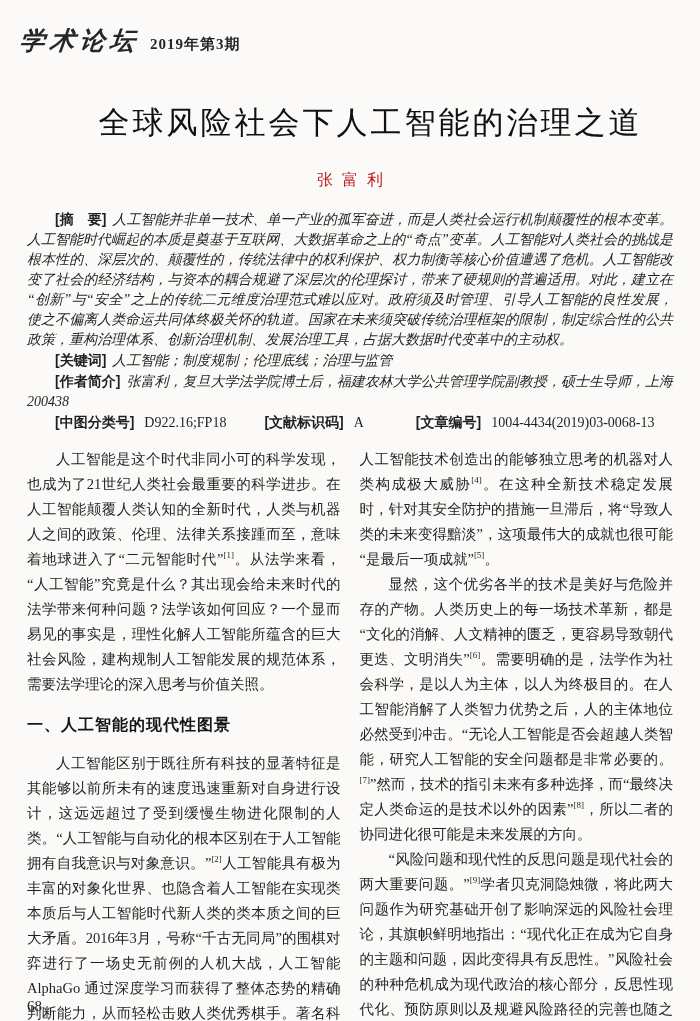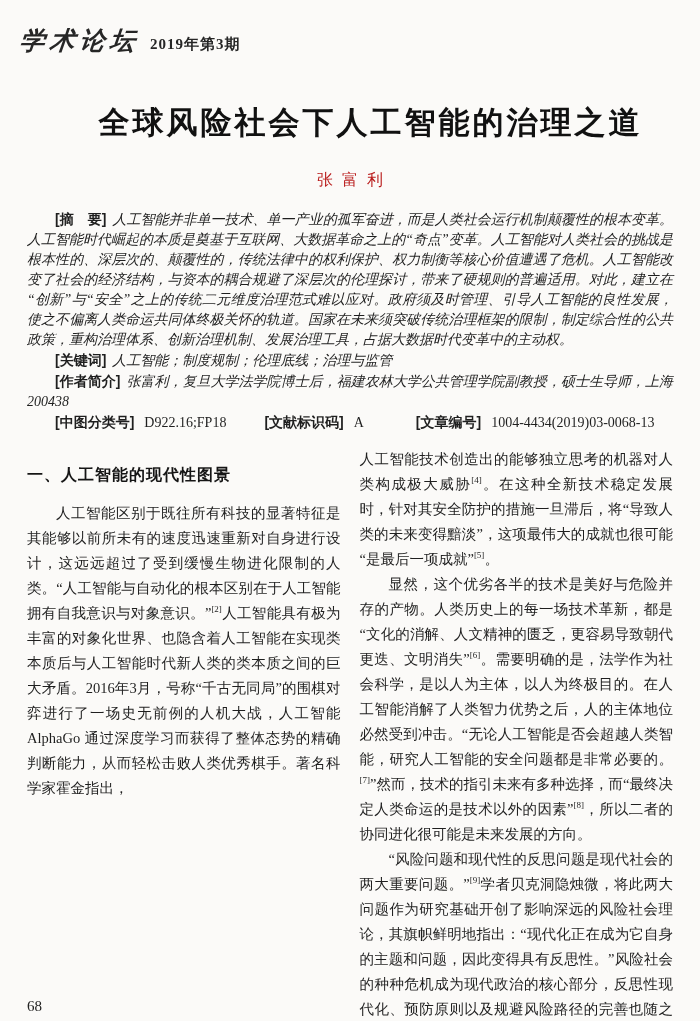--- a/index.html
+++ b/index.html
@@ -26,21 +26,21 @@
     transform:skewX(-6deg);
   }
   .logo-issue{
     font-weight:bold;font-size:15px;letter-spacing:1px;
   }
   
   .title-wrap{padding-top:102px;text-align:center;}
   .article-title{
     margin:0;
     font-family:"Liberation Sans","DejaVu Sans",sans-serif;
-    font-size:31px;font-weight:700;
+    font-size:31px;font-weight:400;
     letter-spacing:3px;color:#111;padding-left:41px;
   }
   .article-subtitle{
     margin:14px 0 0 0;
     font-family:"Liberation Sans","DejaVu Sans",sans-serif;
     font-size:20px;font-weight:700;color:#161616;
     letter-spacing:1px;
   }
   .article-author{
     margin:26px 0 0 0;
@@ -113,20 +113,21 @@
     <p class="fm-para"><span class="fm-label">[作者简介]</span><span>张富利，复旦大学法学院博士后，福建农林大学公共管理学院副教授，硕士生导师，上海200438</span></p>
     <p class="fm-para meta-row">
       <span class="meta-item m1"><span class="fm-label">[中图分类号]</span><span class="meta-value">D922.16;FP18</span></span>
       <span class="meta-item m2"><span class="fm-label">[文献标识码]</span><span class="meta-value">A</span></span>
       <span class="meta-item m3"><span class="fm-label">[文章编号]</span><span class="meta-value">1004-4434(2019)03-0068-13</span></span>
     </p>
   </div>
 
   <div class="columns">
     <div class="col">
+      <p class="para refsup">人工智能是这个时代非同小可的科学发现，也成为了21世纪人类社会最重要的科学进步。在人工智能颠覆人类认知的全新时代，人类与机器人之间的政策、伦理、法律关系接踵而至，意味着地球进入了“二元智能时代”<sup>[1]</sup>。从法学来看，“人工智能”究竟是什么？其出现会给未来时代的法学带来何种问题？法学该如何回应？一个显而易见的事实是，理性化解人工智能所蕴含的巨大社会风险，建构规制人工智能发展的规范体系，需要法学理论的深入思考与价值关照。</p>
       <h3 class="section-heading">一、人工智能的现代性图景</h3>
       <p class="para refsup">人工智能区别于既往所有科技的显著特征是其能够以前所未有的速度迅速重新对自身进行设计，这远远超过了受到缓慢生物进化限制的人类。“人工智能与自动化的根本区别在于人工智能拥有自我意识与对象意识。”<sup>[2]</sup>人工智能具有极为丰富的对象化世界、也隐含着人工智能在实现类本质后与人工智能时代新人类的类本质之间的巨大矛盾。2016年3月，号称“千古无同局”的围棋对弈进行了一场史无前例的人机大战，人工智能 AlphaGo 通过深度学习而获得了整体态势的精确判断能力，从而轻松击败人类优秀棋手。著名科学家霍金指出，</p>
     </div>
     <div class="col">
       <p class="para refsup noindent">人工智能技术创造出的能够独立思考的机器对人类构成极大威胁<sup>[4]</sup>。在这种全新技术稳定发展时，针对其安全防护的措施一旦滞后，将“导致人类的未来变得黯淡”，这项最伟大的成就也很可能“是最后一项成就”<sup>[5]</sup>。</p>
       <p class="para refsup">显然，这个优劣各半的技术是美好与危险并存的产物。人类历史上的每一场技术革新，都是“文化的消解、人文精神的匮乏，更容易导致朝代更迭、文明消失”<sup>[6]</sup>。需要明确的是，法学作为社会科学，是以人为主体，以人为终极目的。在人工智能消解了人类智力优势之后，人的主体地位必然受到冲击。“无论人工智能是否会超越人类智能，研究人工智能的安全问题都是非常必要的。<sup>[7]</sup>”然而，技术的指引未来有多种选择，而“最终决定人类命运的是技术以外的因素”<sup>[8]</sup>，所以二者的协同进化很可能是未来发展的方向。</p>
       <p class="para refsup">“风险问题和现代性的反思问题是现代社会的两大重要问题。”<sup>[9]</sup>学者贝克洞隐烛微，将此两大问题作为研究基础开创了影响深远的风险社会理论，其旗帜鲜明地指出：“现代化正在成为它自身的主题和问题，因此变得具有反思性。”风险社会的种种危机成为现代政治的核心部分，反思性现代化、预防原则以及规避风险路径的完善也随之成为当代社会发展的重要议题。值得注意的是，风险社</p>
     </div>
   </div>
 

